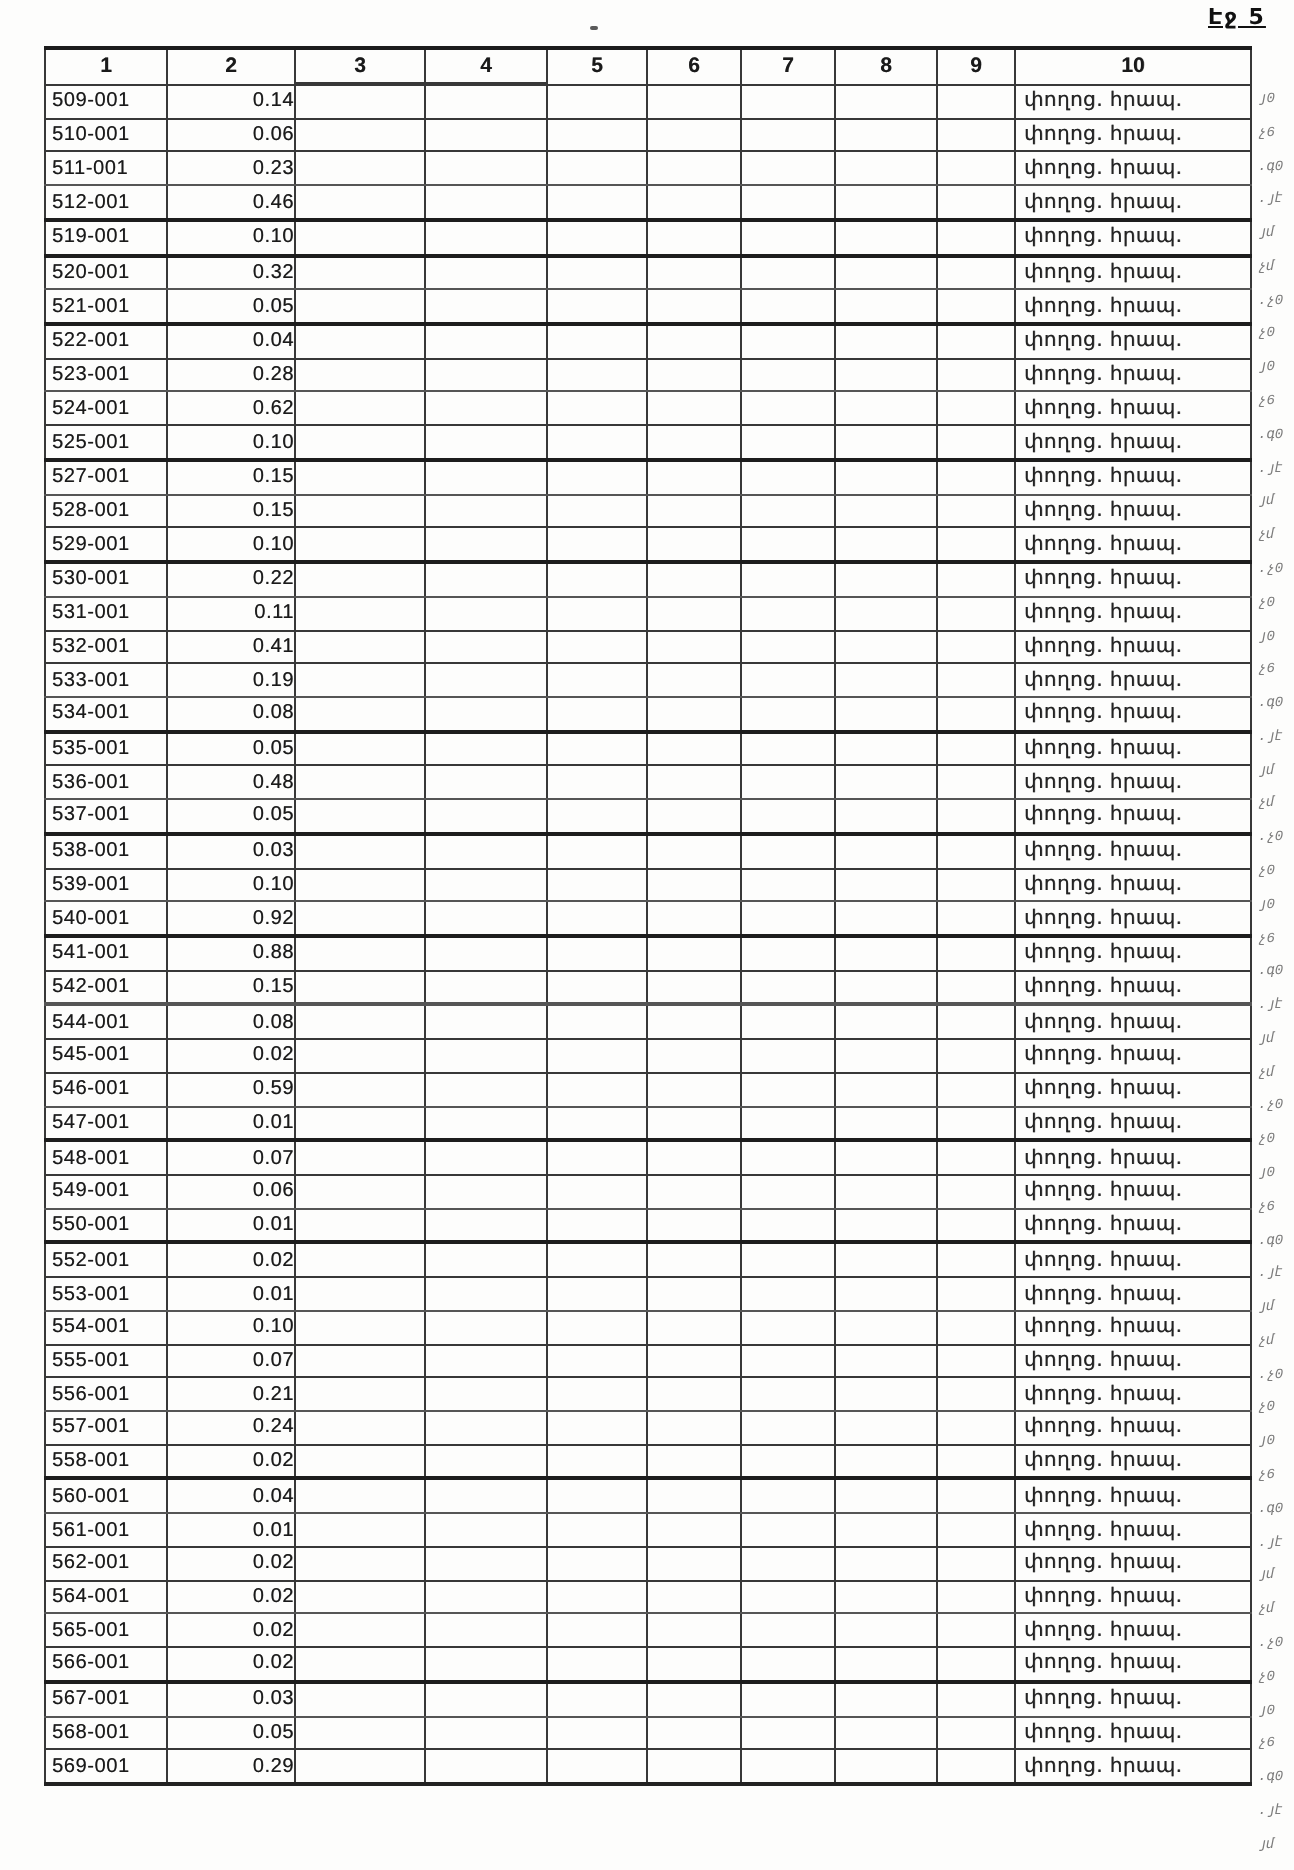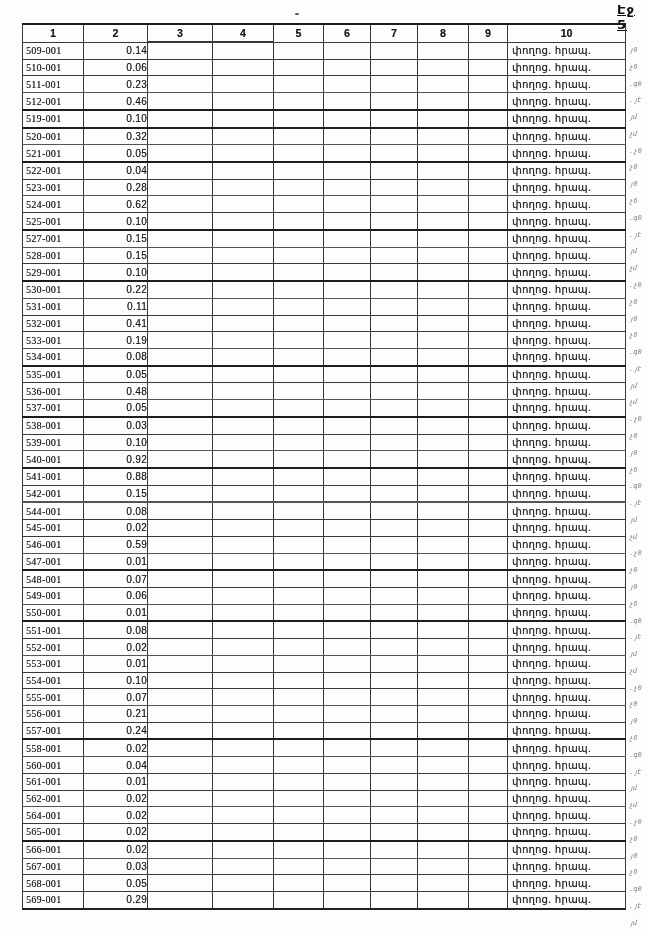--- a/index.html
+++ b/index.html
@@ -11,24 +11,24 @@
     position: relative;
     width: 647px;
     height: 935px;
     background: #fdfdfc;
     overflow: hidden;
     font-family: "Liberation Sans", sans-serif;
     color: #1a1a1a;
   }
   .page-label {
     position: absolute;
-    left: 617px;
+    left: 604px;
     top: 2px;
     font-family: "DejaVu Sans", sans-serif;
-    font-size: 13px;
+    font-size: 11px;
     font-weight: bold;
     letter-spacing: 1px;
     color: #111;
     text-decoration: underline;
   }
   .speck {
     position: absolute;
     left: 295px;
     top: 13px;
     width: 4px;
@@ -67,21 +67,20 @@
   }
   .scan-table tbody td {
     height: 15.72px;
     font-size: 10px;
   }
   td.cell-id {
     text-align: left;
     padding-left: 3px;
     letter-spacing: 0.3px;
     border-right-width: 1.5px;
-    font-family: Liberation Serif, serif;
   }
   td.cell-val {
     text-align: right;
     letter-spacing: 0.3px;
   }
   td.cell-street {
     text-align: left;
     padding-left: 4px;
     font-family: "DejaVu Sans", sans-serif;
     font-size: 9.5px;
@@ -546,32 +545,20 @@
     <td></td>
     <td></td>
     <td></td>
     <td></td>
     <td></td>
     <td class="cell-street">փողոց. հրապ.</td>
   </tr>
         <tr>
     <td class="cell-id">550-001</td>
     <td class="cell-val">0.01</td>
-    <td></td>
-    <td></td>
-    <td></td>
-    <td></td>
-    <td></td>
-    <td></td>
-    <td></td>
-    <td class="cell-street">փողոց. հրապ.</td>
-  </tr>
-        <tr>
-    <td class="cell-id">551-001</td>
-    <td class="cell-val">0.08</td>
     <td></td>
     <td></td>
     <td></td>
     <td></td>
     <td></td>
     <td></td>
     <td></td>
     <td class="cell-street">փողոց. հրապ.</td>
   </tr>
         <tr>

